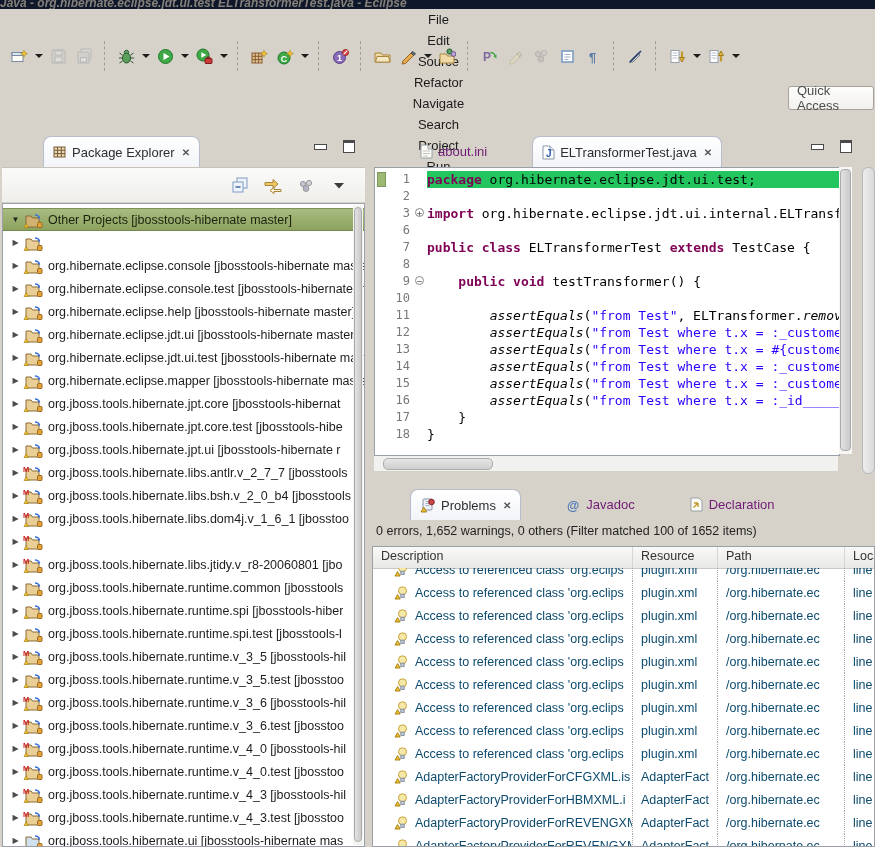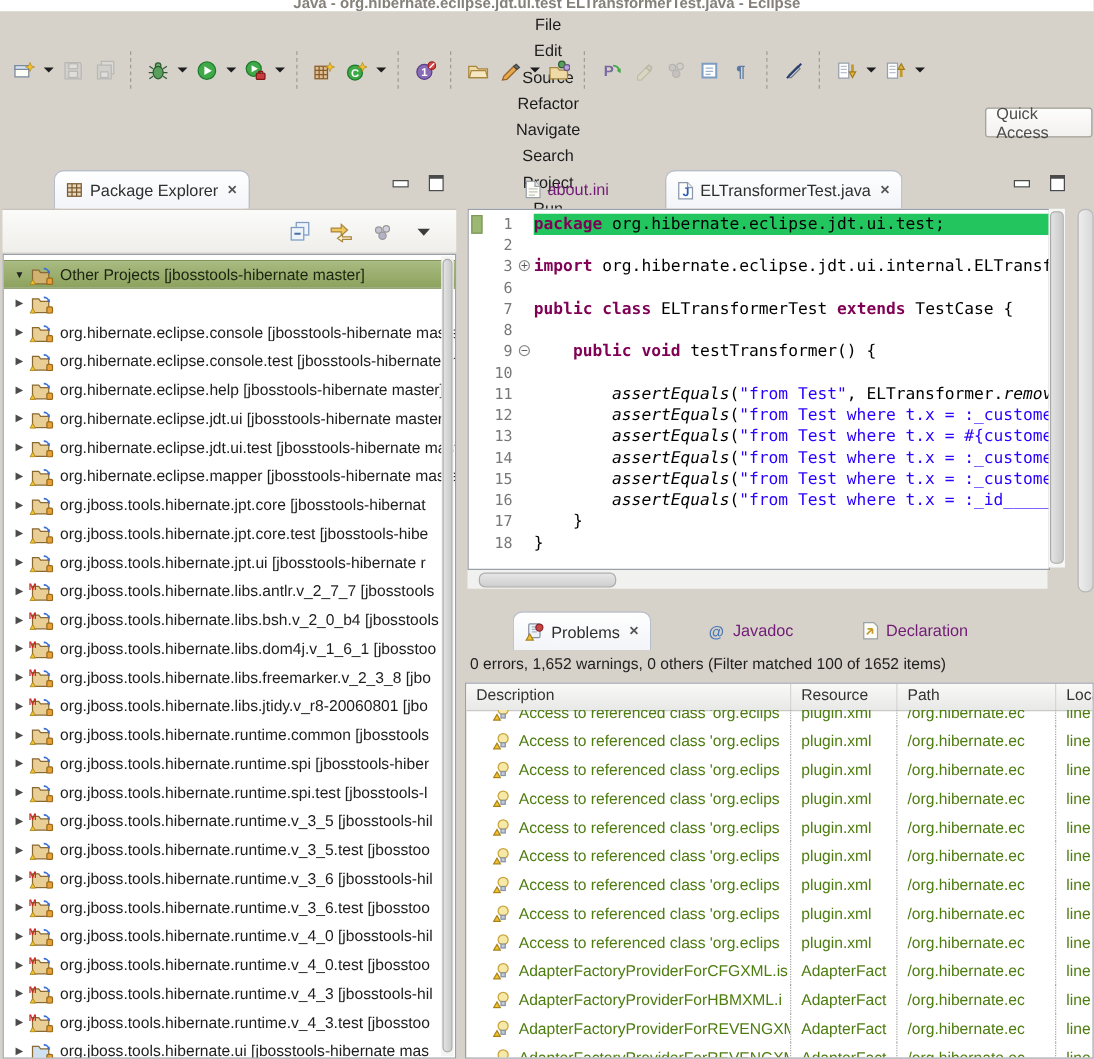--- a/index.html
+++ b/index.html
@@ -1,19 +1,19 @@
 <!DOCTYPE html>
 <html><head>
 <meta charset="utf-8">
 <style>
   html,body{margin:0;padding:0;}
   body{width:875px;height:847px;overflow:hidden;background:#d6d2ca;font-family:"Liberation Sans",sans-serif;-webkit-font-smoothing:antialiased;}
   #window{position:relative;width:875px;height:847px;overflow:hidden;}
 
-  .titlebar{position:absolute;top:0;left:0;right:0;height:9px;background:#ffffff;overflow:hidden;text-align:center;}
+  .titlebar{position:absolute;top:0;left:0;right:0;height:9px;background:#0f172a;overflow:hidden;text-align:left;font-style:italic;}
   .titlebar span{position:relative;top:-7px;font-size:12px;font-weight:bold;color:#85817a;white-space:nowrap;}
 
   .menubar{position:absolute;top:9px;left:0;right:0;height:24px;display:flex;align-items:center;padding-left:2px;font-size:13px;color:#1b1b1b;flex-direction:column;}
   .menu-item{padding:3px 10px;cursor:default;}
 
   .toolbar{position:absolute;top:33px;left:0;right:0;height:46px;display:flex;align-items:center;padding-left:6px;}
   .tsep{width:1px;height:30px;border-left:1px dashed #a19d95;margin:0 7px;}
   .tbtn{width:26px;height:26px;display:flex;align-items:center;justify-content:center;border-radius:3px;}
   .tbtn.dis{opacity:.40;filter:grayscale(70%);}
   .chev{width:13px;height:26px;display:flex;align-items:center;justify-content:center;}
@@ -72,21 +72,21 @@
   
   .problems{position:absolute;left:372px;top:484px;width:503px;height:363px;}
   .prtabs{position:relative;height:36px;display:flex;align-items:flex-end;padding-left:2px;}
   .summary{height:21px;font-size:12.5px;color:#1f1f1f;padding:4px 17px 0 4px;}
   .ptable{position:absolute;top:62px;left:0;right:0;bottom:0;border:1px solid #9aa0a8;background:#fff;overflow:hidden;}
   .phead{display:flex;height:21px;background:linear-gradient(#f9f9f8,#e8e8e6);border-bottom:1px solid #c9c9c7;font-size:12.5px;color:#333;}
   .phcell{padding:2px 8px;border-right:1px solid #d6d6d4;box-sizing:border-box;overflow:hidden;white-space:nowrap;flex:none;}
   .w-desc{width:260px;}.w-res{width:85px;}.w-path{width:127px;}.w-loc{flex:1;border-right:none;}
   .prowswrap{position:absolute;top:21px;left:0;right:0;bottom:0;overflow:hidden;}
   .prows{margin-top:-10px;}
-  .prow{display:flex;height:23px;font-size:12.5px;color:#4d7c0f;}
+  .prow{display:flex;height:23px;font-size:12.5px;color:#0c4a6e;}
   .pcell{box-sizing:border-box;padding:0 8px;overflow:hidden;white-space:nowrap;display:flex;align-items:center;gap:5px;flex:none;border-right:1px dotted #a9a9a9;}
   .pcell.w-loc{border-right:none;}
   .c-desc{padding-left:21px;}
 </style>
 </head>
 <body>
 
 <div id="window">
   <div class="titlebar">
     <span>Java - org.hibernate.eclipse.jdt.ui.test ELTransformerTest.java - Eclipse</span>
@@ -515,21 +515,20 @@
           <div class="trow">
             <span class="arrow">▶</span>
             <span class="picon"><svg width="20" height="16">
                 <path d="M3 4h5l1.5 2H16v9H3z" fill="#e9cf96" stroke="#8a6a34"></path>
                 <path d="M12 3a4 3.2 0 014 3" fill="none" stroke="#3a6fd8" stroke-width="1.4"></path>
                 <path d="M16.6 4.2l.4 2.8-2.5-1z" fill="#3a6fd8"></path>
                 <path d="M1 15.5l2.2-3.8 2.2 3.8z" fill="#f2c12e" stroke="#a8831a" stroke-width=".7"></path>
                 <rect x="14.5" y="10.5" width="4.5" height="5" rx="1" fill="#e8a23c" stroke="#9a6a1a"></rect>
                 <text x="0" y="7" font-size="7.5" font-weight="bold" fill="#c22">M</text>
               </svg></span>
-            <span class="tlabel">org.jboss.tools.hibernate.libs.freemarker.v_2_3_8  [jbo</span>
           </div>
           <div class="trow">
             <span class="arrow">▶</span>
             <span class="picon"><svg width="20" height="16">
                 <path d="M3 4h5l1.5 2H16v9H3z" fill="#e9cf96" stroke="#8a6a34"></path>
                 <path d="M12 3a4 3.2 0 014 3" fill="none" stroke="#3a6fd8" stroke-width="1.4"></path>
                 <path d="M16.6 4.2l.4 2.8-2.5-1z" fill="#3a6fd8"></path>
                 <path d="M1 15.5l2.2-3.8 2.2 3.8z" fill="#f2c12e" stroke="#a8831a" stroke-width=".7"></path>
                 <rect x="14.5" y="10.5" width="4.5" height="5" rx="1" fill="#e8a23c" stroke="#9a6a1a"></rect>
                 <text x="0" y="7" font-size="7.5" font-weight="bold" fill="#c22">M</text>

